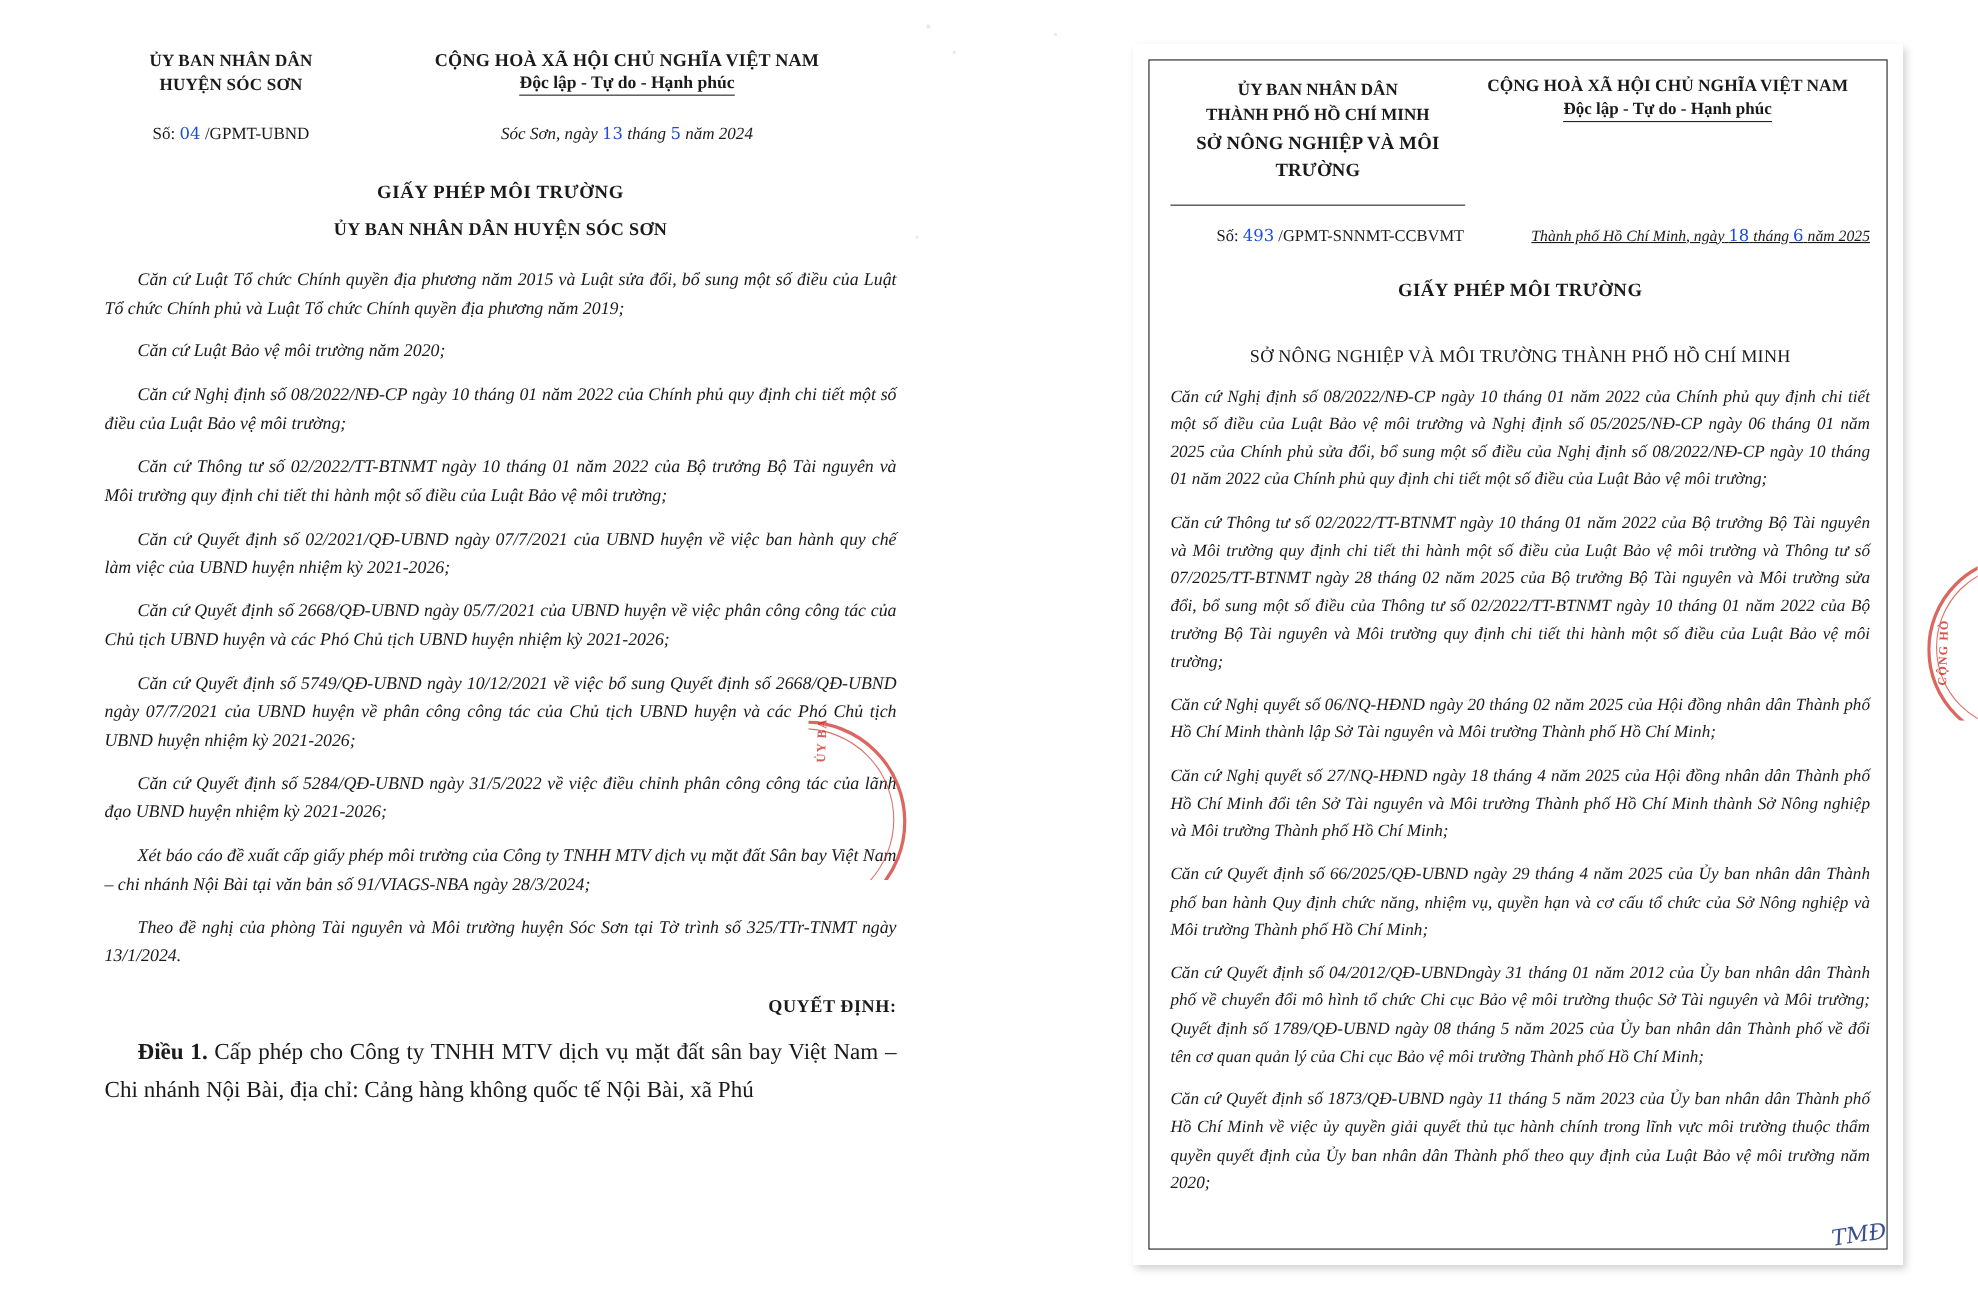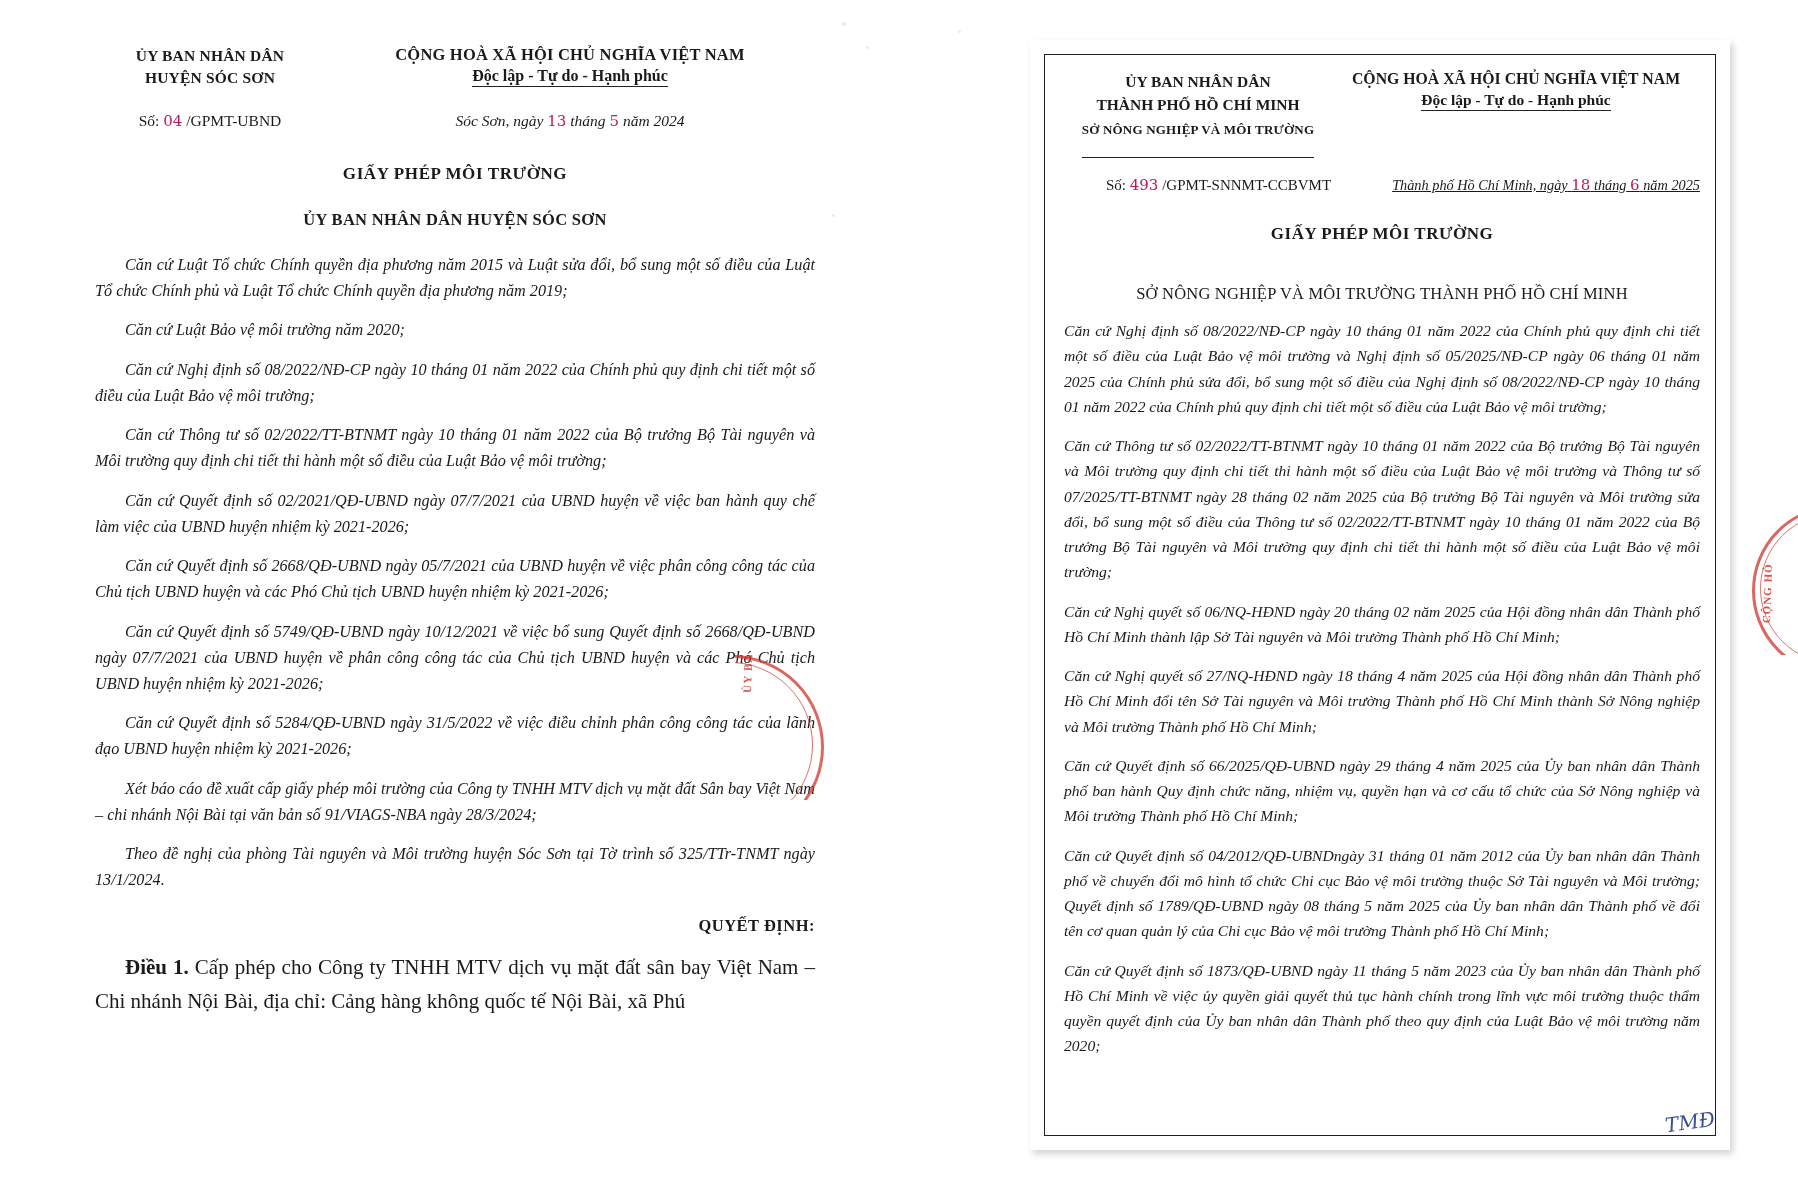--- a/index.html
+++ b/index.html
@@ -74,38 +74,38 @@
     font-size: 15.5px;
   }
   .subhdr-right {
     flex: 1;
     text-align: center;
     font-size: 15.5px;
     font-style: italic;
   }
   .ink {
     font-style: normal;
-    color: #be185d;
+    color: #1d4ed8;
     font-family: "DejaVu Serif", serif;
     font-size: 15px;
   }
 
   .title-main {
     text-align: center;
     font-weight: bold;
     font-size: 17px;
     letter-spacing: 0.6px;
     margin-top: 34px;
   }
   .title-sub {
     text-align: center;
     font-weight: bold;
     font-size: 16.5px;
     letter-spacing: 0.3px;
-    margin-top: 26px;
+    margin-top: 14px;
   }
 
   .para {
     font-style: italic;
     font-size: 16.2px;
     line-height: 1.62;
     text-align: justify;
     margin-top: 13px;
     text-indent: 30px;
   }
@@ -198,21 +198,21 @@
   }
   .r-hdr-row { display: flex; align-items: flex-start; }
   .r-hdr-left {
     width: 268px;
     text-align: center;
     font-weight: bold;
     font-size: 15.5px;
     line-height: 1.5;
   }
   .r-hdr-left .big {
-    font-size: 13px;
+    font-size: 17px;
     letter-spacing: 0.2px;
     display: inline-block;
     border-bottom: 1.4px solid #222;
     padding-bottom: 18px;
   }
   .r-hdr-right { flex: 1; text-align: center; }
   .r-hdr-right .nation {
     font-weight: bold;
     font-size: 15.8px;
   }

